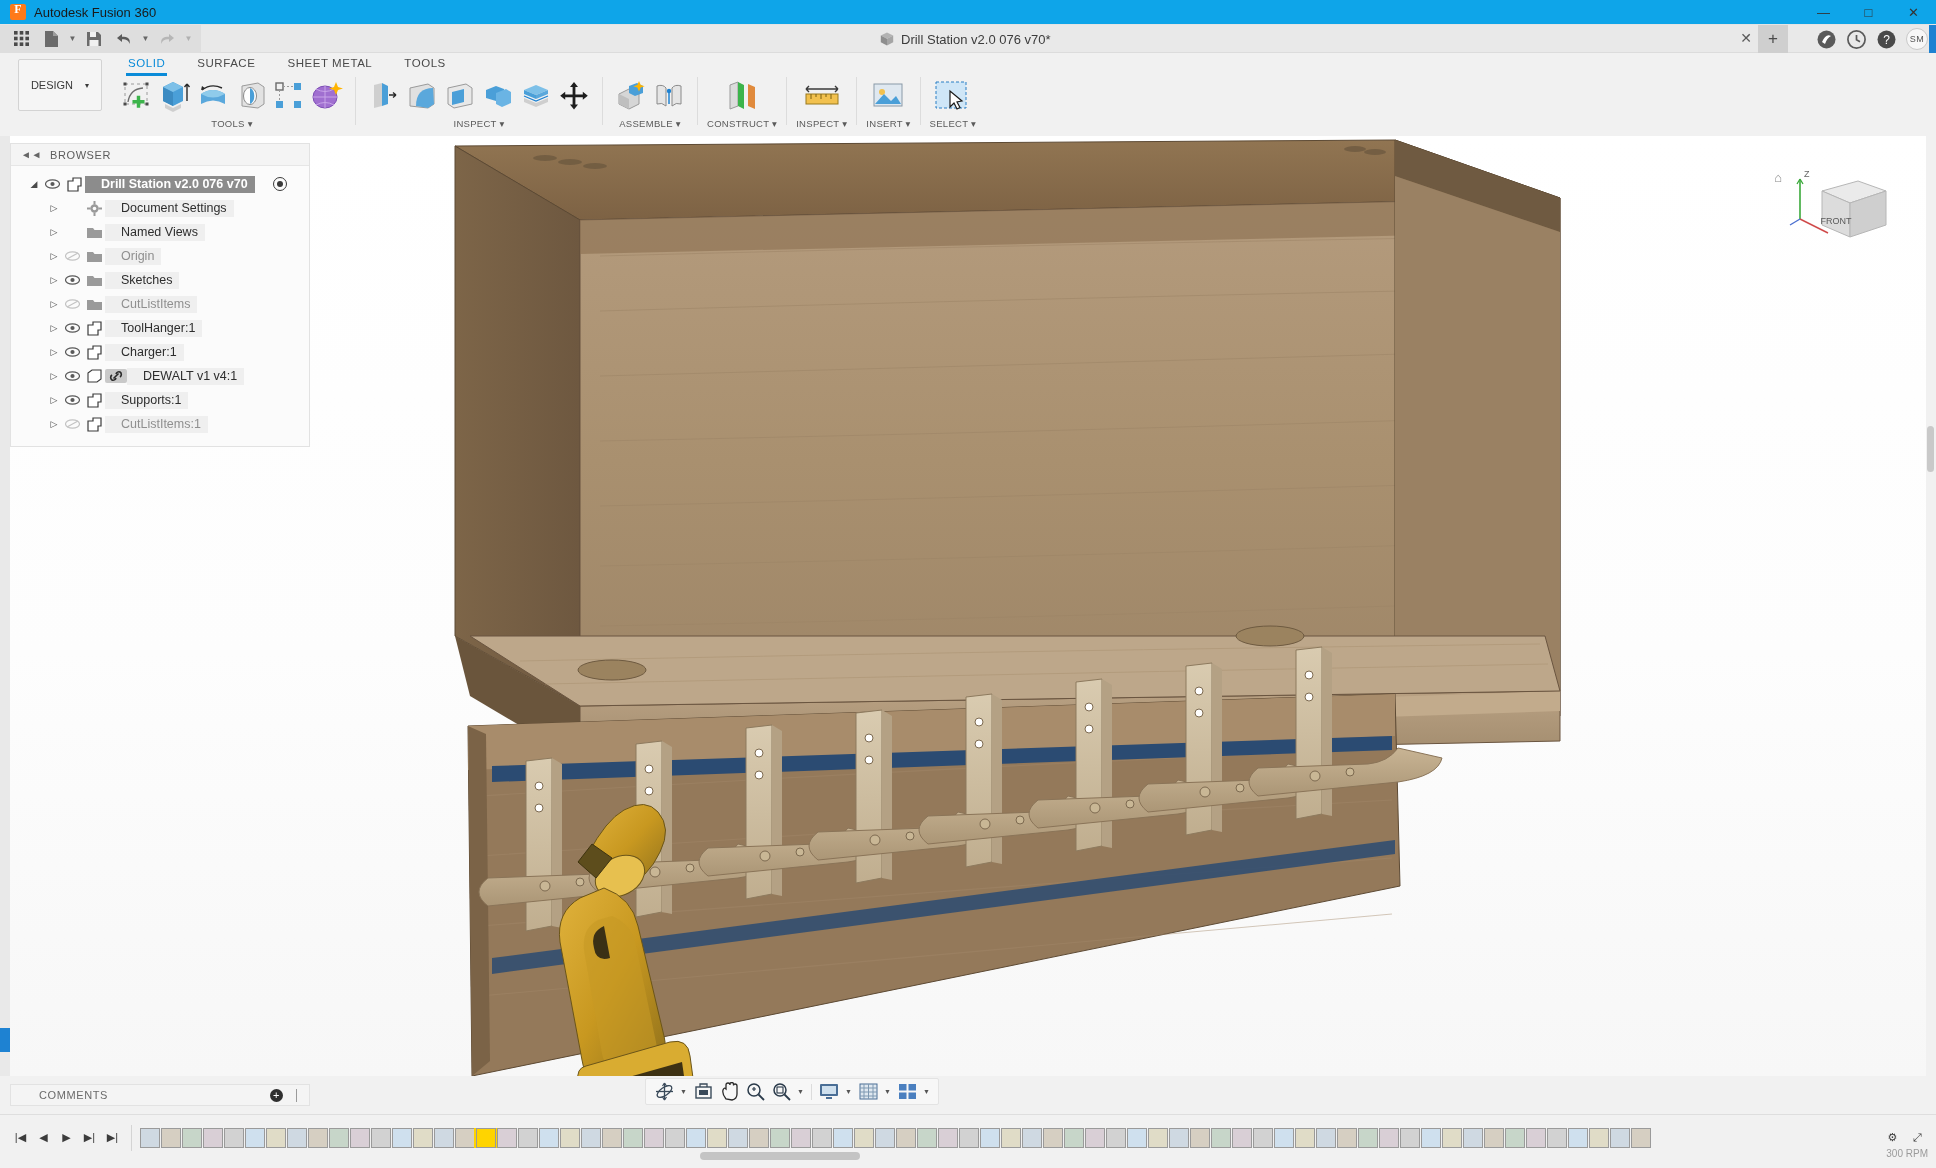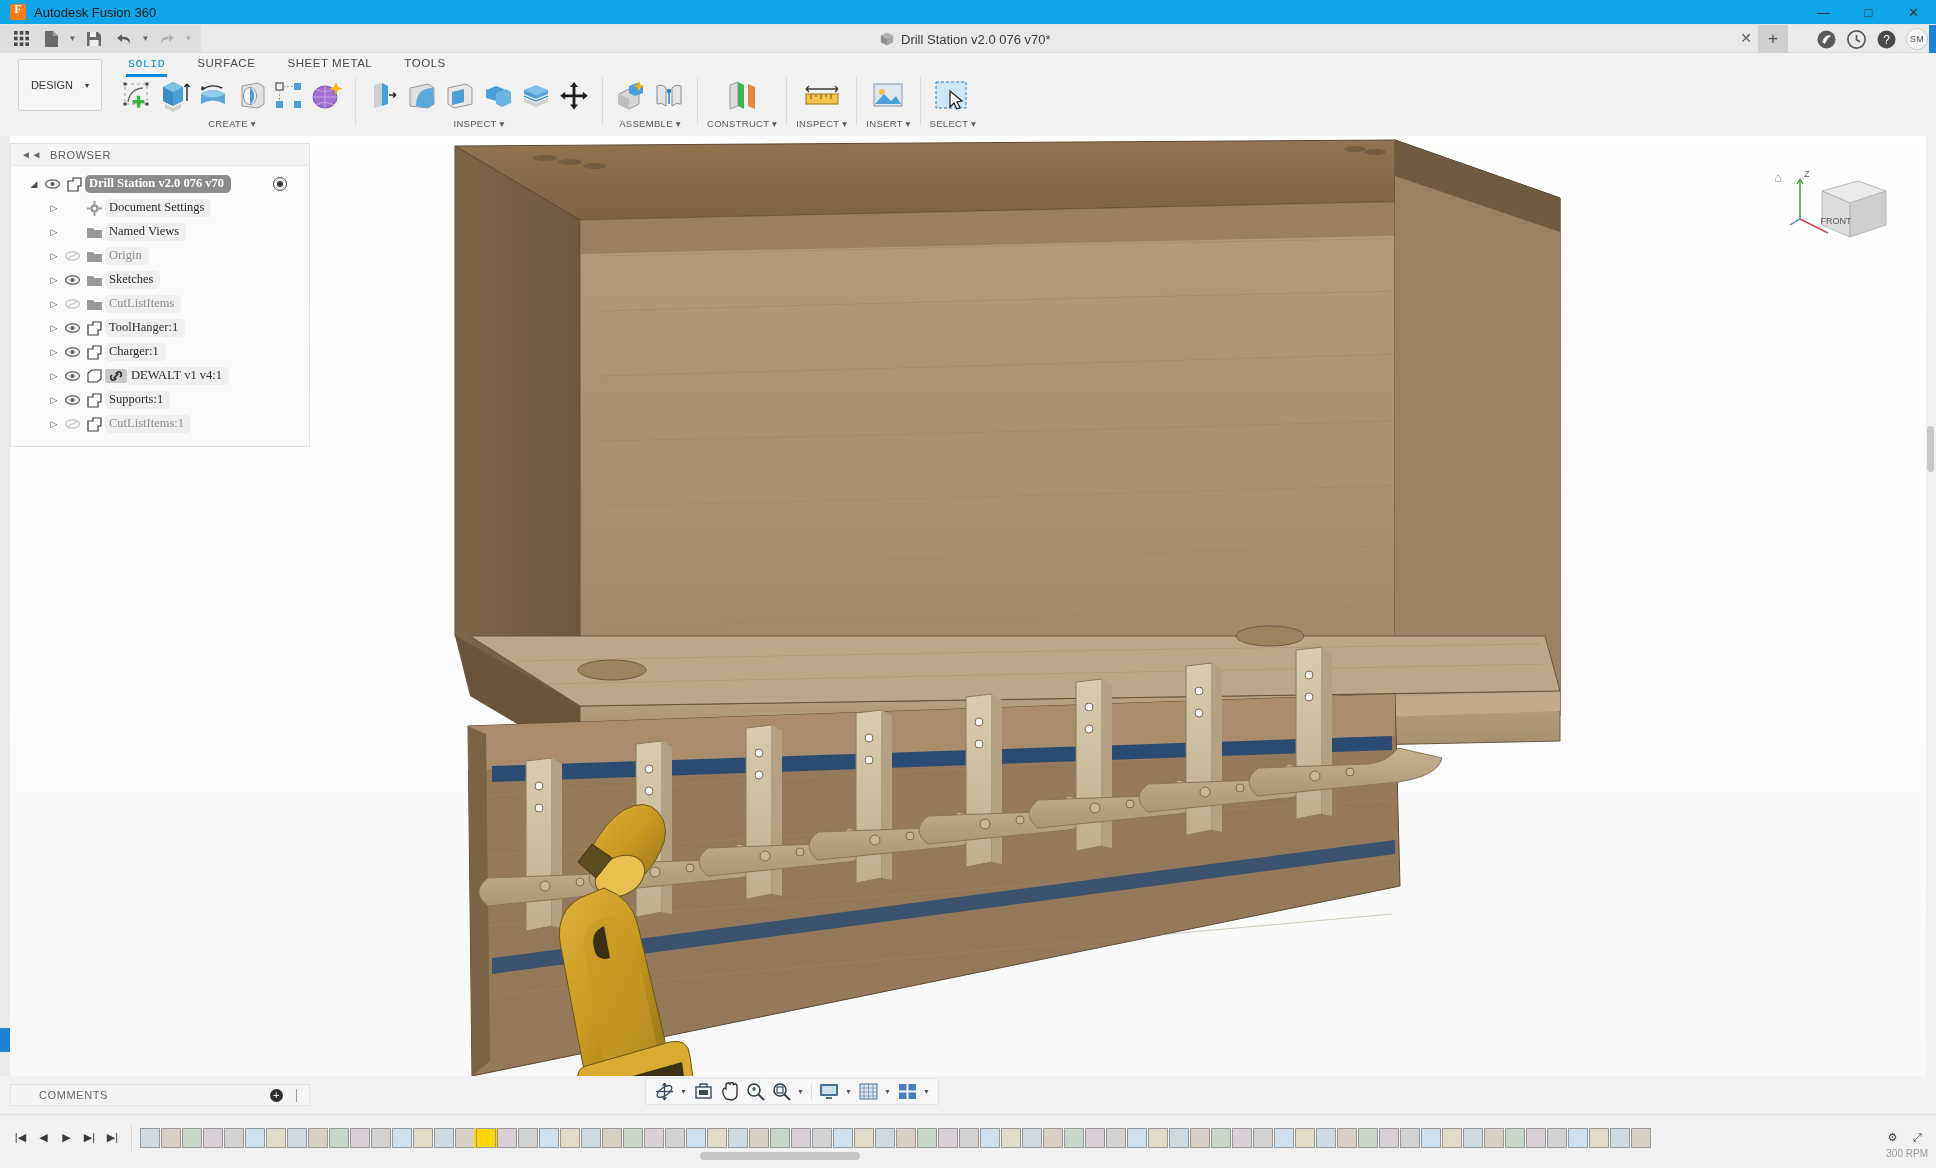--- a/index.html
+++ b/index.html
@@ -73,21 +73,21 @@
     position: absolute; left: 18px; top: 6px; width: 84px; height: 52px;
     border: 1px solid #d3d3d3; background: #f5f5f5; border-radius: 2px;
     display: flex; align-items: center; justify-content: center;
     font-size: 11px; color: #3a3a3a; gap: 12px;
   }
   .tabs { position: absolute; left: 112px; top: 0px; display: flex; gap: 0px; }
   .rtab {
     font-size: 11.5px; letter-spacing: .55px; color: #4a4a4a; padding: 4px 16px 5px;
     position: relative; white-space: nowrap;
   }
-  .rtab.active { color: #0a8bd8; font-family: Liberation Mono, monospace; }
+  .rtab.active { color: #0a8bd8; }
   .rtab.active::after {
     content: ""; position: absolute; left: 14px; right: 14px; bottom: -2px;
     height: 3px; background: #0a8bd8;
   }
   .groups { position: absolute; left: 112px; top: 22px; display: flex; align-items: flex-start; }
   .group { display: flex; flex-direction: column; align-items: center; padding: 0 6px;
            position: relative; }
   .group-icons { display: flex; align-items: flex-start; height: 42px; }
   .group-label { font-size: 9.5px; color: #5a5a5a; letter-spacing: .3px; margin-top: 1px; }
   .gdiv { width: 1px; background: #dcdcdc; height: 48px; margin: 2px 3px 0; }
@@ -103,21 +103,21 @@
     gap: 8px; padding-left: 10px; border-bottom: 1px solid #e6e6e6;
     font-size: 11px; color: #5c5c5c; letter-spacing: .6px;
   }
   .collapse-arrows { font-size: 10px; color: #666; }
   .tree { padding: 6px 0 10px; background: #fbfbfb; }
   .trow { display: flex; align-items: center; height: 24px; font-size: 12.5px;
           color: #2d2d2d; position: relative; }
   .trow .expander { width: 14px; text-align: center; font-size: 9px; color: #4a4a4a; flex:none;}
   .trow .eye { width: 22px; display:flex;align-items:center;justify-content:center; flex:none;}
   .trow .nodeicon { width: 22px; display:flex;align-items:center;justify-content:center; flex:none;}
-  .trow .label { padding: 1px 7px 2px 4px; background: #efefef; border-radius: 5px; font-family: Liberation Serif, serif; }
+  .trow .label { padding: 1px 7px 2px 16px; background: #efefef; border-radius: 0; }
   .trow.root .label { background: #8c8c8c; color: #fff; font-weight: bold; }
   .trow.dim .label { color: #8f8f8f; }
   .trow.linked .nodeicon.lk { background: #c9c9c9; border-radius: 2px; }
   .root-dot { position: absolute; left: 262px; width: 14px; height: 14px;
      border: 1.6px solid #3a3a3a; border-radius: 50%; display:flex;
      align-items:center;justify-content:center;}
   .root-dot i { width: 6px; height: 6px; background: #3a3a3a; border-radius: 50%; display:block;}
 
   
   .canvas { position: absolute; left: 0; top: 136px; width: 1936px; height: 940px;
@@ -335,21 +335,21 @@
           </div>
           <div class="ricon">
             <svg width="34" height="32" viewBox="0 0 34 32">
               <ellipse cx="15" cy="17" rx="12" ry="11" fill="#a06fd0"></ellipse>
               <ellipse cx="15" cy="17" rx="12" ry="11" fill="none" stroke="#7d4eb5"></ellipse>
               <path d="M3 17 h24 M15 6 v22 M6 9 Q15 14 24 9 M6 25 Q15 20 24 25" stroke="#c8a5e8" fill="none" stroke-width="1"></path>
               <path d="M26 2 l2 5 l5 1.5 l-5 1.5 l-2 5 l-2-5 l-5-1.5 l5-1.5 z" fill="#ffb400"></path>
             </svg>
           </div>
         </div>
-        <div class="group-label">CREATE ▾</div>
+        <div class="group-label">TOOLS ▾</div>
       </div>
 
       <div class="gdiv"></div>
 
       <div class="group">
         <div class="group-icons">
           <div class="ricon">
             <svg width="32" height="32" viewBox="0 0 32 32">
               <path d="M6 5 L14 3 L14 26 L6 28 Z" fill="#cfcfcf"></path>
               <path d="M14 3 L20 6 L20 24 L14 26 Z" fill="#4a9fd8"></path>

